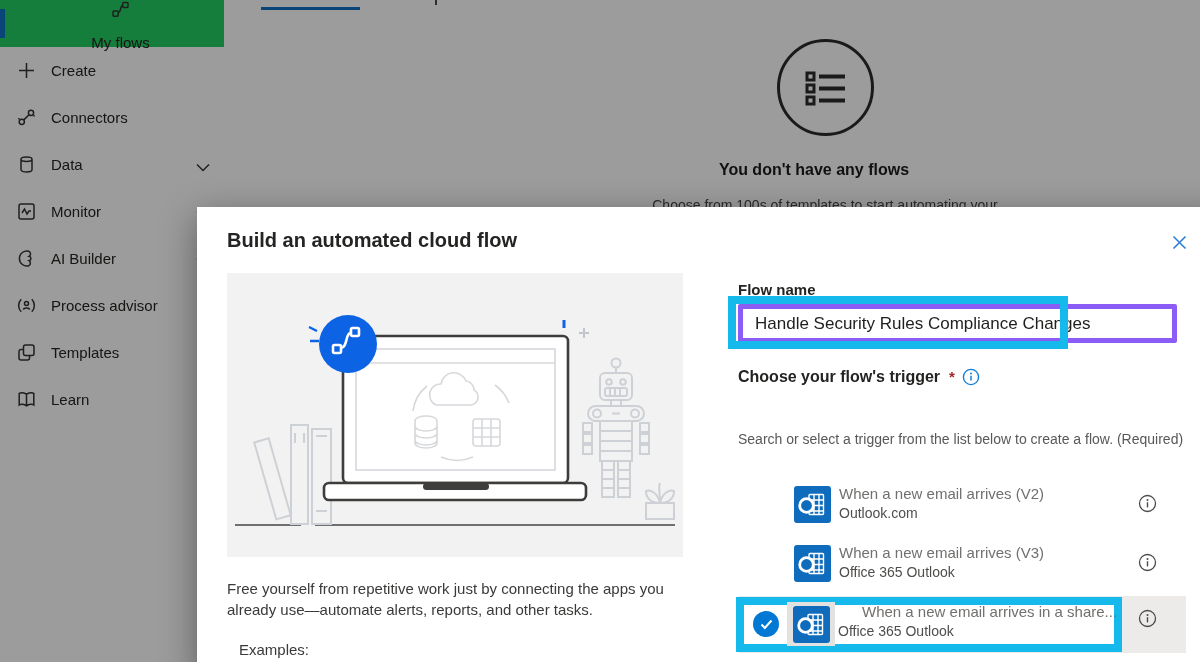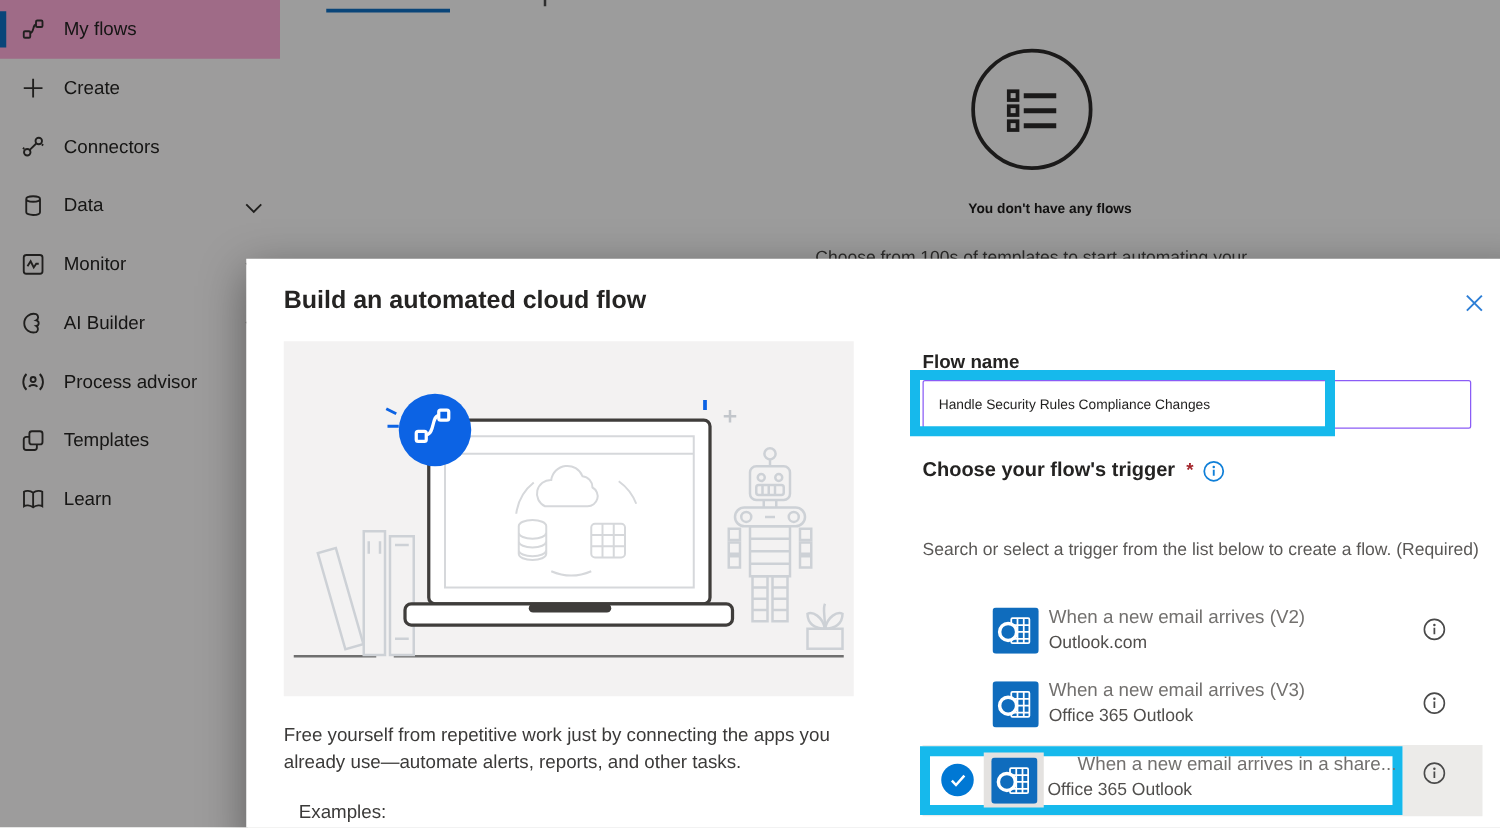--- a/index.html
+++ b/index.html
@@ -5,55 +5,55 @@
   * { box-sizing: border-box; margin: 0; padding: 0; }
   html,body { width:1200px; height:662px; overflow:hidden; }
   body { font-family:"Liberation Sans", sans-serif; background:#fff; position:relative; }
 
   
   .app { position:absolute; inset:0; }
   .content { position:absolute; left:224px; top:0; right:0; bottom:0; background:#f4f4f4; }
   .sidebar { position:absolute; left:0; top:0; width:224px; bottom:0; background:#f6f5f4; }
   .side-item { position:relative; height:47px; display:flex; align-items:center; gap:15px;
                padding-left:17px; font-size:15px; color:#242322; cursor:pointer; }
-  .side-item.selected { background:#f9a8d4; }
+  .side-item.selected { background:#22c55e;flex-direction:column; }
   .side-item.selected::before { content:""; position:absolute; left:0; top:9px; bottom:9px;
                width:5px; background:#0f6cbd; }
   .side-icon { width:19px; height:19px; flex:0 0 19px; display:flex; align-items:center; justify-content:center; }
   .side-icon svg { width:19px; height:19px; stroke:#33312f; fill:none; stroke-width:1.5; }
   .side-chevron { position:absolute; right:14px; top:17px; width:14px; height:9px; }
   .side-chevron svg { width:14px; height:9px; stroke:#33312f; fill:none; stroke-width:1.5; }
 
   .tab-indicator { position:absolute; left:37px; top:7px; width:99px; height:3px; background:#0f6cbd; }
   .tab-partial-glyph { position:absolute; left:211px; top:0; width:2px; height:5px; background:#4a4a4a; }
   .empty-circle { position:absolute; left:553px; top:39px; width:97px; height:97px;
                   border:3px solid #2b2a29; border-radius:50%;
                   display:flex; align-items:center; justify-content:center; }
-  .empty-title { position:absolute; left:416px; top:161px; width:400px; text-align:center;
-                 font-size:11px; font-weight:bold; color:#1b1a19; }
+  .empty-title { position:absolute; left:390px; top:161px; width:400px; text-align:center;
+                 font-size:16px; font-weight:bold; color:#1b1a19; }
   .empty-subtitle { position:absolute; left:351px; top:197px; width:500px; text-align:center;
                  font-size:14px; color:#454442; }
 
   
   .dim { position:absolute; inset:0; background:rgba(0,0,0,0.36); z-index:5; }
 
   
   .modal { position:absolute; left:197px; top:207px; width:1031px; height:470px; background:#fff;
            z-index:10; box-shadow:0 10px 34px rgba(0,0,0,0.4); }
   .modal-title { position:absolute; left:30px; top:22px; font-size:20px; font-weight:600; color:#252423; }
   .modal-close { position:absolute; left:971px; top:24px; width:22px; height:22px; cursor:pointer;
                  display:flex; align-items:center; justify-content:center; }
   .illustration { position:absolute; left:30px; top:66px; width:456px; height:284px; background:#f3f2f2; }
   .modal-desc { position:absolute; left:30px; top:371px; width:468px; font-size:15px; line-height:21px; color:#3b3a39; }
   .examples { position:absolute; left:30px; top:434px; font-size:15px; color:#3b3a39;margin-left:12px; }
 
   .field-label { position:absolute; left:541px; top:74px; font-size:15px; font-weight:600; color:#242322; }
   .flow-name-input { position:absolute; left:541px; top:97px; width:439px; height:39px;
-                 border:1px solid #8b5cf6; border-radius:2px; background:#fff; padding:0 12px;
-                 font-size:11px; color:#201f1e; font-family:"Liberation Sans", sans-serif; }
+                 border:5px solid #8b5cf6; border-radius:2px; background:#fff; padding:0 12px;
+                 font-size:17px; color:#201f1e; font-family:"Liberation Sans", sans-serif; }
   .hl-box { position:absolute; border:8px solid #16b9ec; pointer-events:none; }
   .hl-flow-name { left:531px; top:89px; width:340px; height:53px; background:transparent; z-index:3; }
 
   .trigger-label-row { position:absolute; left:541px; top:161px; display:flex; align-items:flex-start; gap:7px; }
   .trigger-label { font-size:16px; font-weight:bold; color:#242322; }
   .required-marker { font-size:15px; font-weight:bold; color:#a4262c; padding-left:2px; }
   .trigger-help { position:absolute; left:541px; top:192px; font-size:14px; color:#5a5856;margin-top:32px; }
 
   .search-box { position:absolute; left:541px; top:221px; width:439px; height:36px;
                 border:1px solid #8a8886; border-radius:2px; background:#fff;

